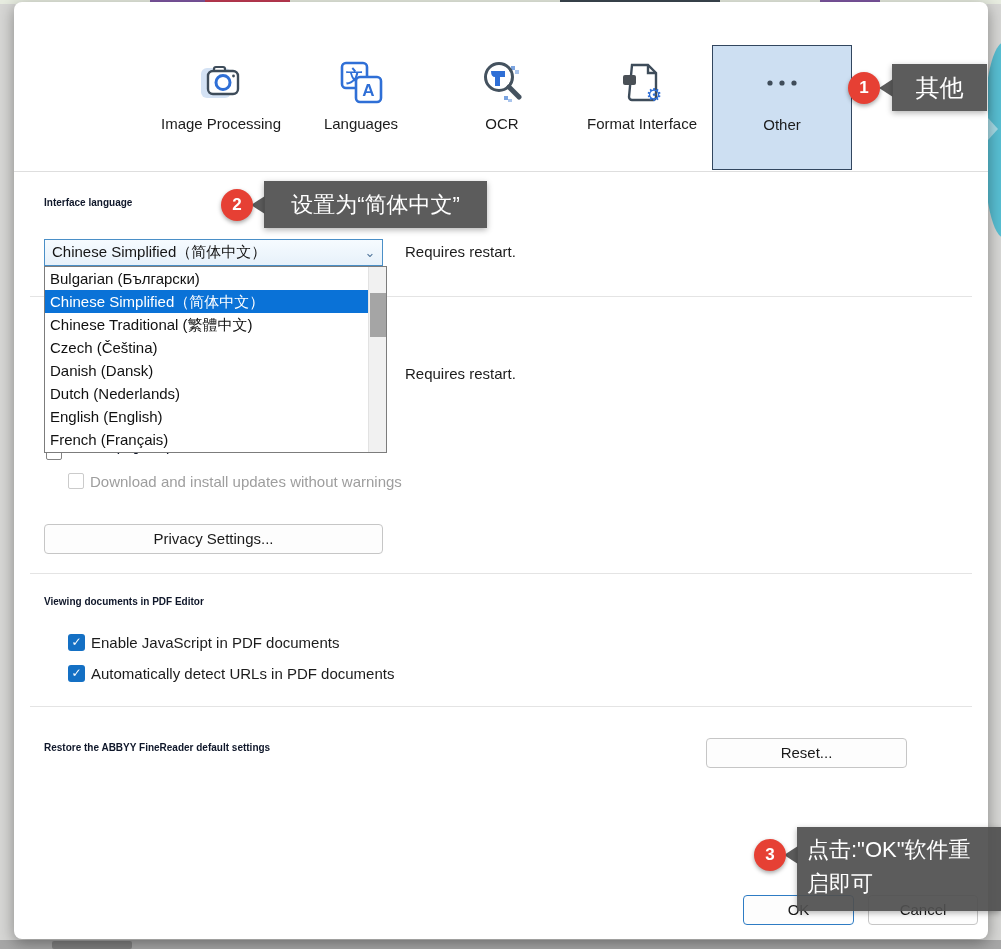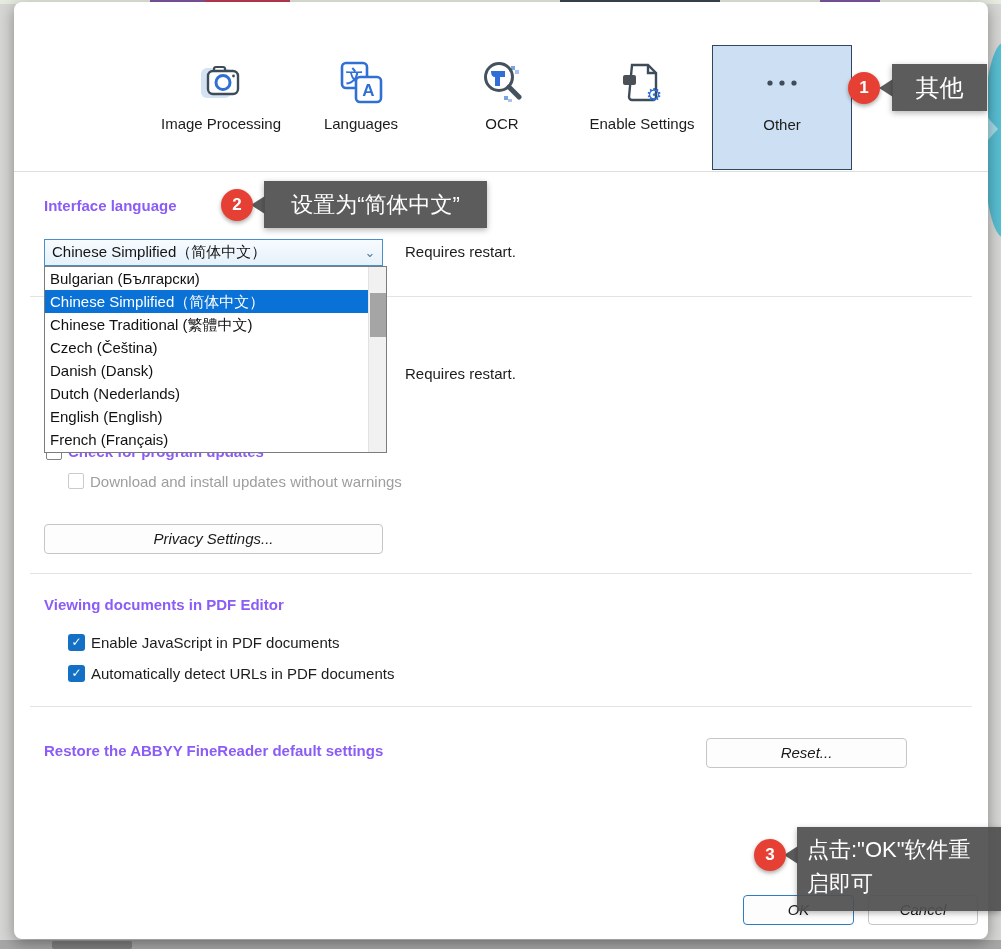--- a/index.html
+++ b/index.html
@@ -24,21 +24,21 @@
   #close-btn { left:926px; font-size:20px; }
 
   
   #tabstrip { left:0; top:43px; width:974px; height:127px; background:#ffffff; border-bottom:1px solid #dedede; }
   .tab { position:absolute; top:0; height:126px; width:140px; display:flex; flex-direction:column; align-items:center; padding-top:11px; cursor:default; }
   .tab .ticon { width:52px; height:52px; display:flex; align-items:center; justify-content:center; }
   .tab .tlabel { margin-top:6px; font-size:15px; color:#1c1c1c; text-align:center; line-height:20px; width:130px; }
   .tab.selected { background:#cddff2; border:1px solid #32465f; height:125px; }
 
   
-  .h-bold { font-size:15px; font-weight:bold; color:#8b5cf6; }
+  .h-bold { font-size:10px; font-weight:bold; color:#0f172a; }
   .note { font-size:15px; color:#1c1c1c; }
   .divider { height:1px; background:#e4e4e4; width:942px; left:16px; }
 
   
   #combo { left:30px; top:237px; width:339px; height:27px; background:linear-gradient(#f6fbff,#e7f1fa); border:1px solid #4a8fc7; display:flex; align-items:center; }
   #combo-text { font-size:15px; color:#151515; padding-left:7px; flex:1; white-space:nowrap; overflow:hidden; }
   #combo-chevron { width:24px; text-align:center; color:#53779c; font-size:13px; }
 
   
   #droplist { left:30px; top:264px; width:343px; height:187px; background:#ffffff; border:1px solid #7c7c7c; z-index:6; }
@@ -48,21 +48,21 @@
   #scroll-thumb { position:absolute; left:1px; top:26px; width:16px; height:44px; background:#a5a5a5; }
 
   
   .cb { width:16px; height:16px; border:1px solid #838383; background:#fff; border-radius:2px; }
   .cb.dim { border-color:#cbcbcb; }
   .cb.checked { width:17px; height:17px; background:#1470c4; border:none; border-radius:3px; color:#fff; font-size:12px; text-align:center; line-height:17px; }
   .cb-label { font-size:15px; color:#1c1c1c; }
   .cb-label.dim { color:#9e9e9e; }
 
   
-  .btn { background:#fdfdfd; border:1px solid #c6c6c6; border-radius:4px; font-size:15px; color:#1a1a1a; text-align:center; cursor:default;font-style:italic; }
+  .btn { background:#fdfdfd; border:1px solid #c6c6c6; border-radius:4px; font-size:15px; color:#1a1a1a; text-align:center; cursor:default; }
   #privacy-btn { left:30px; top:522px; width:339px; height:30px; line-height:28px; }
   #reset-btn { left:692px; top:736px; width:201px; height:30px; line-height:28px; }
   #ok-btn { left:729px; top:893px; width:111px; height:30px; line-height:28px; border:1px solid #2e7cc4; }
   #cancel-btn { left:854px; top:893px; width:110px; height:30px; line-height:28px; }
 
   
   .badge { width:32px; height:32px; border-radius:50%; background:#e64034; color:#fff; font-size:17px; font-weight:bold; text-align:center; line-height:32px; box-shadow:0 2px 4px rgba(0,0,0,.35); z-index:22; }
   .tipbox { background:rgba(80,80,80,.93); color:#fff; z-index:21; display:flex; align-items:center; justify-content:center; box-shadow:0 2px 6px rgba(0,0,0,.3); }
   .tiparrow { width:0; height:0; border-top:9px solid transparent; border-bottom:9px solid transparent; border-right:14px solid rgba(80,80,80,.93); z-index:21; }
   #tip1 { left:892px; top:64px; width:95px; height:47px; font-size:24px; }
@@ -134,21 +134,21 @@
 
     <div class="tab" style="left:558px">
       <span class="ticon">
         <svg viewBox="0 0 48 48" width="48" height="48">
           <path d="M14 7 h16 l8 8 v24 a3 3 0 0 1 -3 3 h-21 a3 3 0 0 1 -3 -3 z" fill="#fff" stroke="#3e4c5a" stroke-width="2.4"></path>
           <path d="M30 7 v8 h8" fill="none" stroke="#3e4c5a" stroke-width="2.4"></path>
           <rect x="5" y="17" width="13" height="10" rx="2" fill="#4a5056"></rect>
           <text x="36" y="43" font-size="18" fill="#2f6fd6" text-anchor="middle">⚙</text>
         </svg>
       </span>
-      <span class="tlabel">Enable Settings</span>
+      <span class="tlabel">Format Interface</span>
     </div>
 
     <div class="tab selected" style="left:698px">
       <span class="ticon">
         <svg viewBox="0 0 48 48" width="48" height="48">
           <circle cx="12" cy="24" r="2.6" fill="#3f4c59"></circle>
           <circle cx="24" cy="24" r="2.6" fill="#3f4c59"></circle>
           <circle cx="36" cy="24" r="2.6" fill="#3f4c59"></circle>
         </svg>
       </span>

